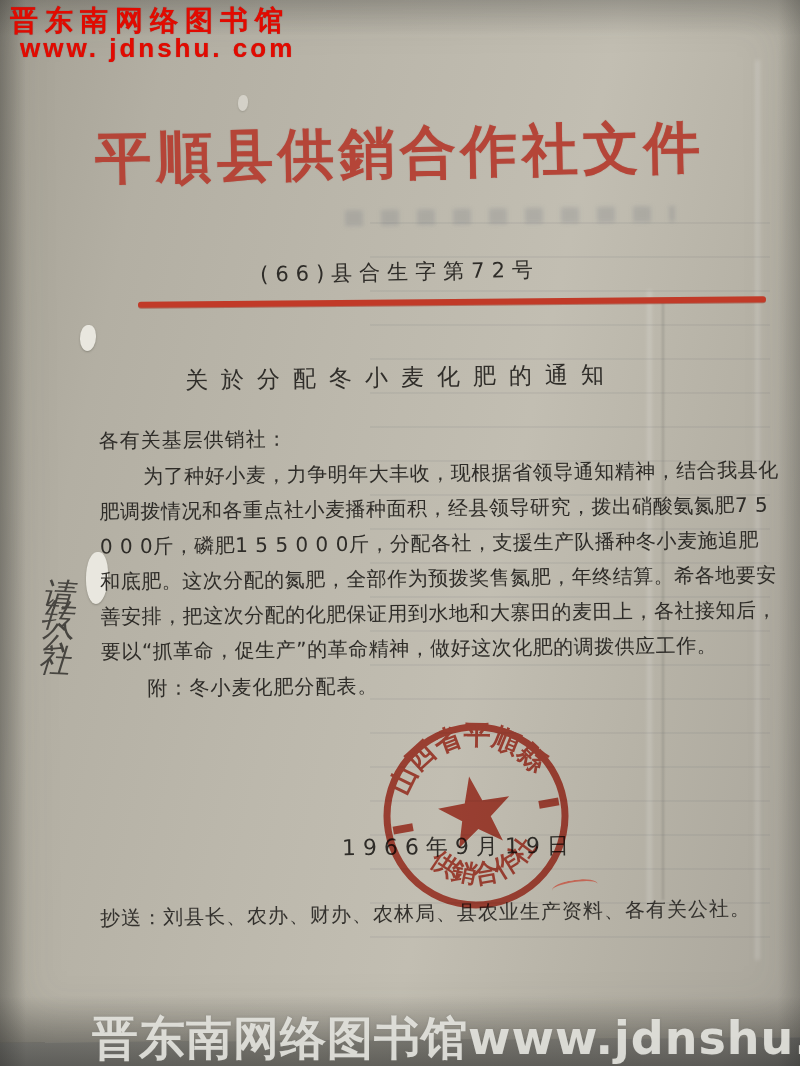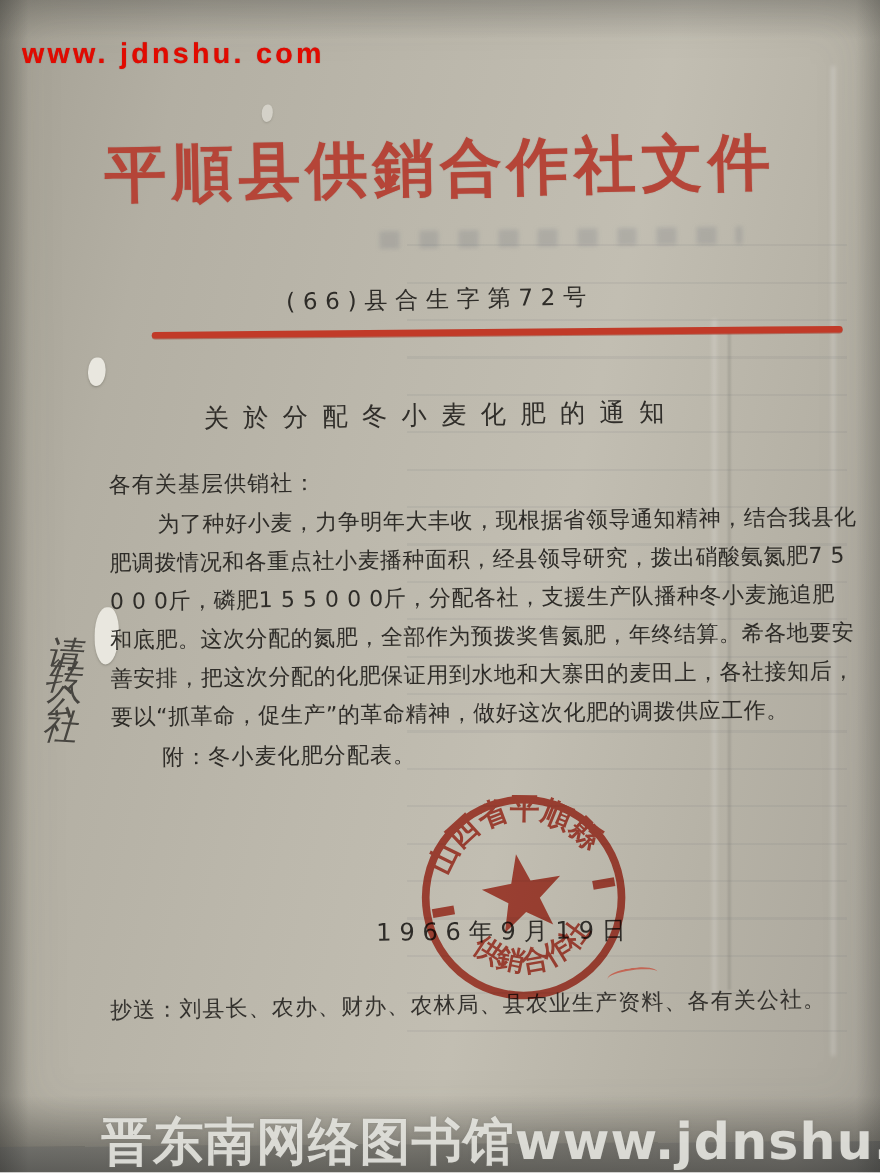--- a/index.html
+++ b/index.html
@@ -150,17 +150,18 @@
       <textPath href="#sealBottomArc" startOffset="50%" text-anchor="middle">供銷合作社</textPath>
     </text>
   </svg>
 
   <div class="red-mark"></div>
 
   <div class="cc-line">抄送：刘县长、农办、财办、农林局、县农业生产资料、各有关公社。</div>
 
   <div class="vignette"></div>
 
+  <div class="wm-top wm-top-1">晋东南网络图书馆</div>
   <div class="wm-top wm-top-2">www. jdnshu. com</div>
 
   <div class="wm-bottom">晋东南网络图书馆www.jdnshu.com</div>
 
 </div>
 
 </body></html>

